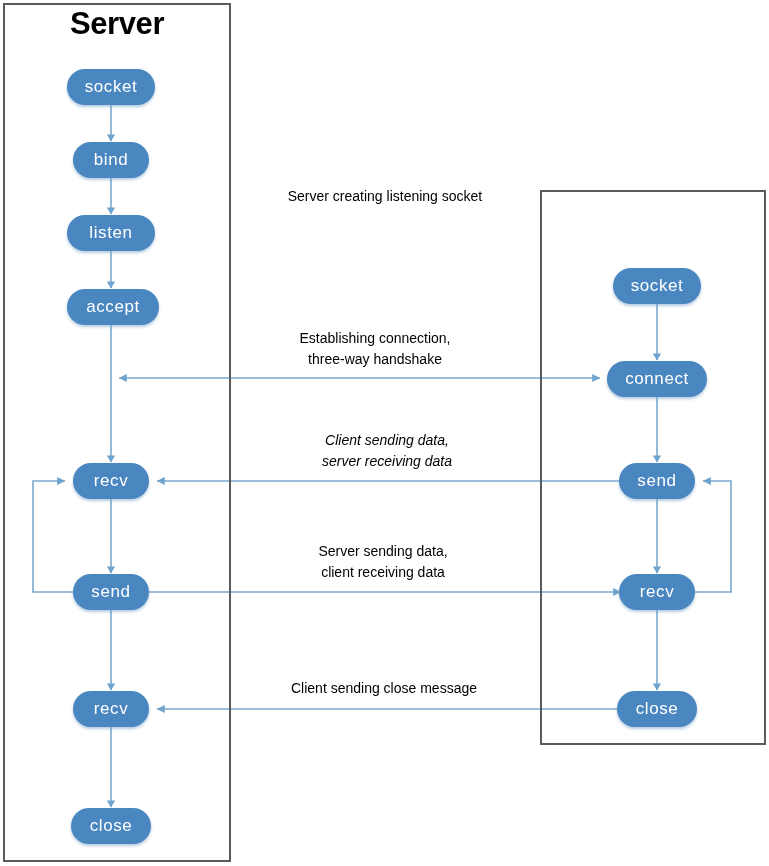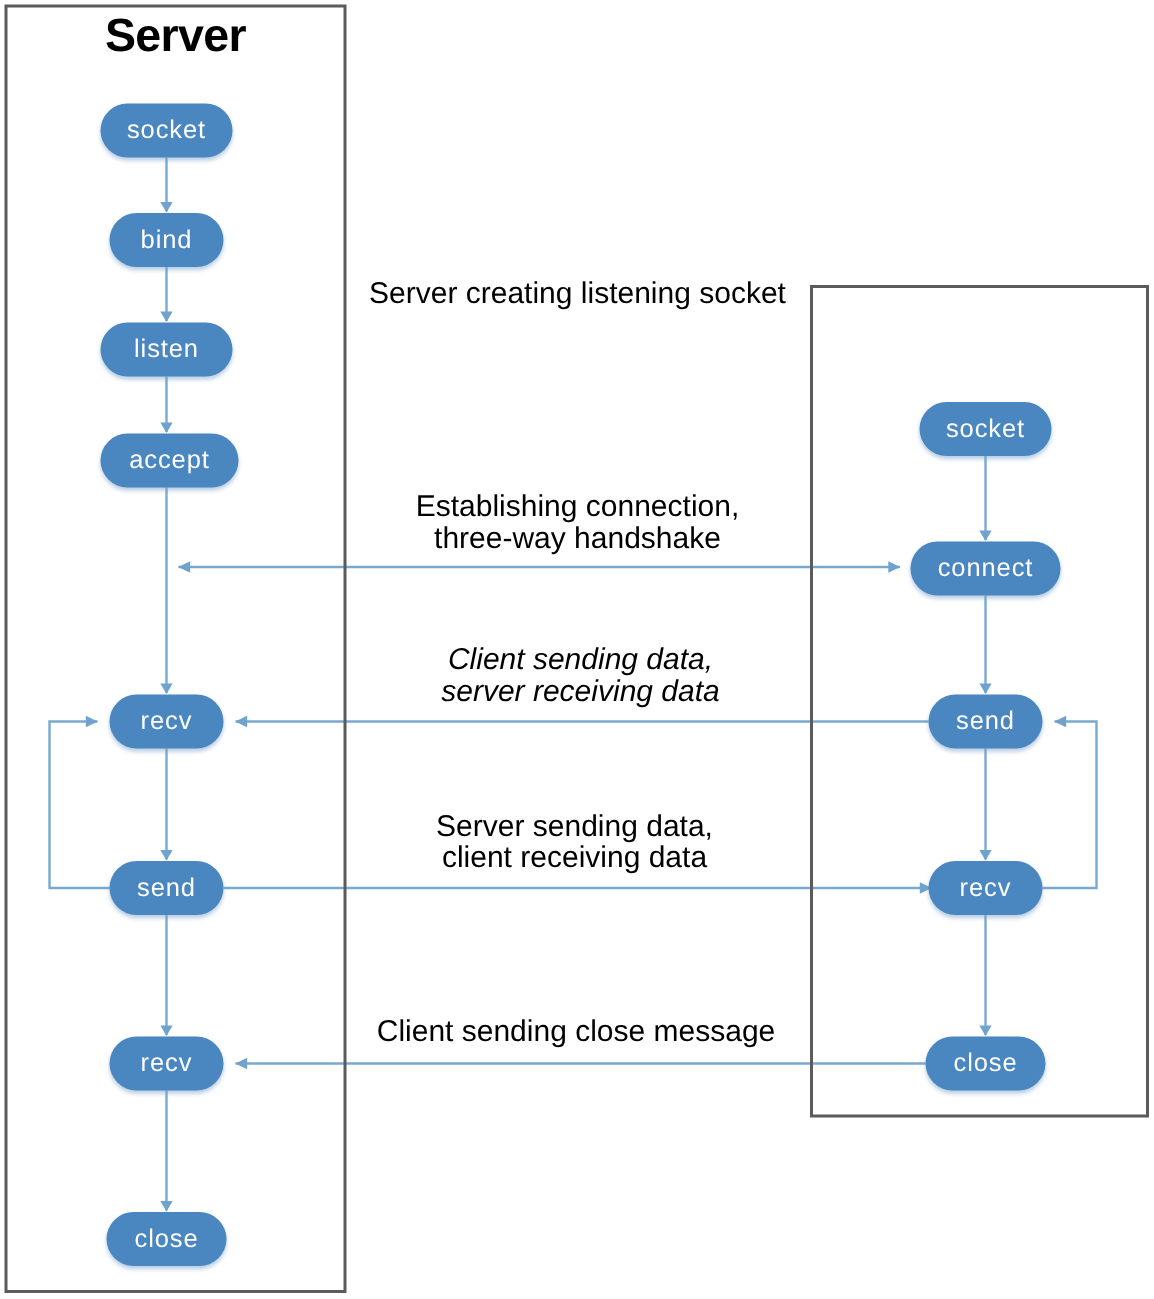--- a/index.html
+++ b/index.html
@@ -53,21 +53,21 @@
     line-height: 36px;
     text-align: center;
     border-radius: 18px;
     box-shadow: 0 2px 3px rgba(120,160,200,0.55);
     box-sizing: border-box;
     white-space: nowrap;
   }
   .edge-label {
     position: absolute;
     font-family: "Liberation Sans", sans-serif;
-    font-size: 20px;
+    font-size: 14px;
     color: #000000;
     text-align: center;
     line-height: 21px;
     white-space: pre;
   }
 </style>
 </head>
 <body>
 
 <div id="canvas">
@@ -128,21 +128,21 @@
 
   <div class="container-box" style="left:540px; top:190px; width:226px; height:555px;"></div>
 
   <div class="node" style="left:613px; top:268px; width:88px;">socket</div>
   <div class="node" style="left:607px; top:361px; width:100px;">connect</div>
   <div class="node" style="left:619px; top:463px; width:76px;">send</div>
   <div class="node" style="left:619px; top:574px; width:76px;">recv</div>
   <div class="node" style="left:617px; top:691px; width:80px;">close</div>
 
   <div class="edge-label" style="left:235px; top:186px; width:300px;">Server creating listening socket</div>
-  <div class="edge-label" style="left:255px; top:328px; width:260px;">Establishing connection,
+  <div class="edge-label" style="left:245px; top:328px; width:260px;">Establishing connection,
 three-way handshake</div>
   <div class="edge-label" style="left:257px; top:430px; width:260px;font-style:italic;">Client sending data,
 server receiving data</div>
   <div class="edge-label" style="left:253px; top:541px; width:260px;">Server sending data,
 client receiving data</div>
   <div class="edge-label" style="left:234px; top:678px; width:300px;">Client sending close message</div>
 
 </div>
 
 </body></html>

